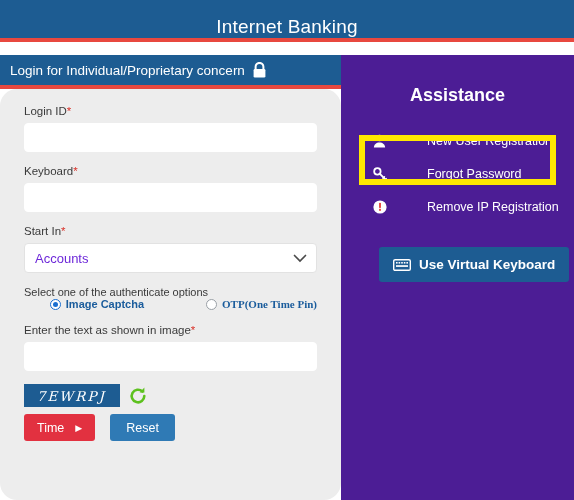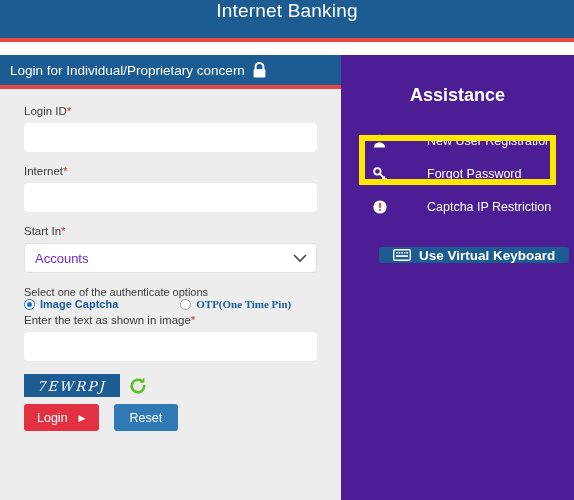--- a/index.html
+++ b/index.html
@@ -13,21 +13,21 @@
     overflow: hidden;
     font-family: "Liberation Sans", sans-serif;
     position: relative;
   }
 
   
   .top-header {
     height: 38px;
     background: #1d5c92;
     display: flex;
-    align-items: flex-start;
+    align-items: flex-end;
     justify-content: center;
     position: relative;
   }
   .top-header .title {
     color: #ffffff;
     font-size: 19px;
     letter-spacing: 0.2px;
   }
   .header-rule {
     height: 4px;
@@ -68,20 +68,21 @@
   .lock-icon {
     margin-left: 7px;
     display: inline-flex;
     align-items: center;
   }
   .login-body {
     background: #ededed;
     flex: 1;
     padding: 16px 24px 0 24px;
     box-sizing: border-box;
+    border-radius: 17px;
   }
   .field-label {
     font-size: 11.5px;
     color: #3a3a3a;
     margin-bottom: 6px;
     display: block;
   }
   .req { color: #d9332a; }
   .text-input {
     display: block;
@@ -126,21 +127,22 @@
 
   .auth-hint {
     font-size: 11px;
     color: #3a3a3a;
     margin-bottom: 0;
     display: block;
   }
   .radio-row {
     display: flex;
     align-items: center;
-    margin-bottom: 4px;
+    margin-bottom: 14px;
+    justify-content: flex-end;
   }
   .radio-item {
     display: flex;
     align-items: center;
     font-size: 11px;
     font-weight: bold;
     color: #1a5c9c;
   }
   .radio-item.second { margin-left: 62px; font-family: Liberation Serif, serif; }
   .radio-dot {
@@ -258,21 +260,21 @@
     border: 6px solid #ffe800;
     box-sizing: border-box;
     pointer-events: none;
   }
   .vk-btn {
     margin: 14px 0 0 38px;
     background: #1d5c92;
     color: #ffffff;
     border: none;
     border-radius: 3px;
-    height: 16px;
+    height: 35px;
     padding: 0 14px;
     display: inline-flex;
     align-items: center;
     font-family: "Liberation Sans", sans-serif;
     font-size: 13.5px;
     font-weight: bold;
     cursor: pointer;
   }
   .vk-btn .ic { margin-right: 8px; display: inline-flex; }
 </style>
@@ -300,21 +302,21 @@
     </div>
 
     <div class="login-body">
 
       <div class="field-block">
         <label class="field-label"><span>Login ID</span><span class="req">*</span></label>
         <input class="text-input" type="text" value="" style="">
       </div>
 
       <div class="field-block">
-        <label class="field-label"><span>Internet</span><span class="req">*</span></label>
+        <label class="field-label"><span>Keyboard</span><span class="req">*</span></label>
         <input class="text-input" type="password" value="" style="">
       </div>
 
       <div class="field-block">
         <label class="field-label"><span>Start In</span><span class="req">*</span></label>
         <div class="select-wrap">
           <div class="select-box">
             <span>Accounts</span>
           </div>
           <span class="chev">
@@ -349,21 +351,21 @@
         <span class="refresh-btn">
           <svg width="20" height="20" viewBox="0 0 20 20">
             <path d="M16.3 10a6.3 6.3 0 1 1-1.9-4.5" fill="none" stroke="#5dc11e" stroke-width="2.6" stroke-linecap="round"></path>
             <path d="M16.4 1.6 L16.4 6.4 L11.6 6.4 Z" fill="#5dc11e"></path>
           </svg>
         </span>
       </div>
 
       <div class="btn-row">
         <button class="btn btn-login">
-          <span>Login</span>
+          <span>Time</span>
           <span class="caret">▶</span>
         </button>
         <button class="btn btn-reset">
           <span>Reset</span>
         </button>
       </div>
 
     </div>
   </div>
 
@@ -395,21 +397,21 @@
       </div>
 
       <div class="assist-link">
         <span class="ic">
           <svg width="14" height="14" viewBox="0 0 14 14">
             <circle cx="7" cy="7" r="6.6" fill="#ffffff"></circle>
             <rect x="6.1" y="2.9" width="1.8" height="5" fill="#e83c34"></rect>
             <rect x="6.1" y="8.8" width="1.8" height="2" fill="#e83c34"></rect>
           </svg>
         </span>
-        <span>Captcha IP Restriction</span>
+        <span>Remove IP Registration</span>
       </div>
 
     </div>
 
     <div class="highlight-box"></div>
 
     <button class="vk-btn">
       <span class="ic">
         <svg width="18" height="12" viewBox="0 0 18 12">
           <rect x="0.7" y="0.7" width="16.6" height="10.6" rx="1.4" fill="none" stroke="#ffffff" stroke-width="1.4"></rect>

